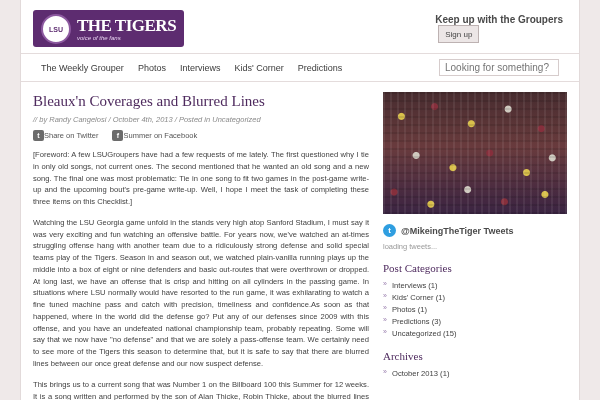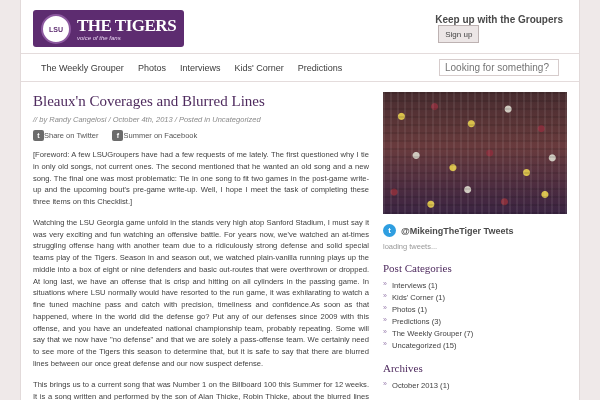--- a/index.html
+++ b/index.html
@@ -272,21 +272,20 @@
           <span>@MikeingTheTiger Tweets</span>
         </div>
         <div class="muted">loading tweets...</div>
 
         <h3 class="side-h">Post Categories</h3>
         <ul class="side-list">
           <li><a>Interviews (1)</a></li>
           <li><a>Kids' Corner (1)</a></li>
           <li><a>Photos (1)</a></li>
           <li><a>Predictions (3)</a></li>
-          <li><a>The Weekly Grouper (7)</a></li>
           <li><a>Uncategorized (15)</a></li>
         </ul>
 
         <h3 class="side-h">Archives</h3>
         <ul class="side-list">
           <li><a>October 2013 (1)</a></li>
 
         </ul>
       </div>
 

